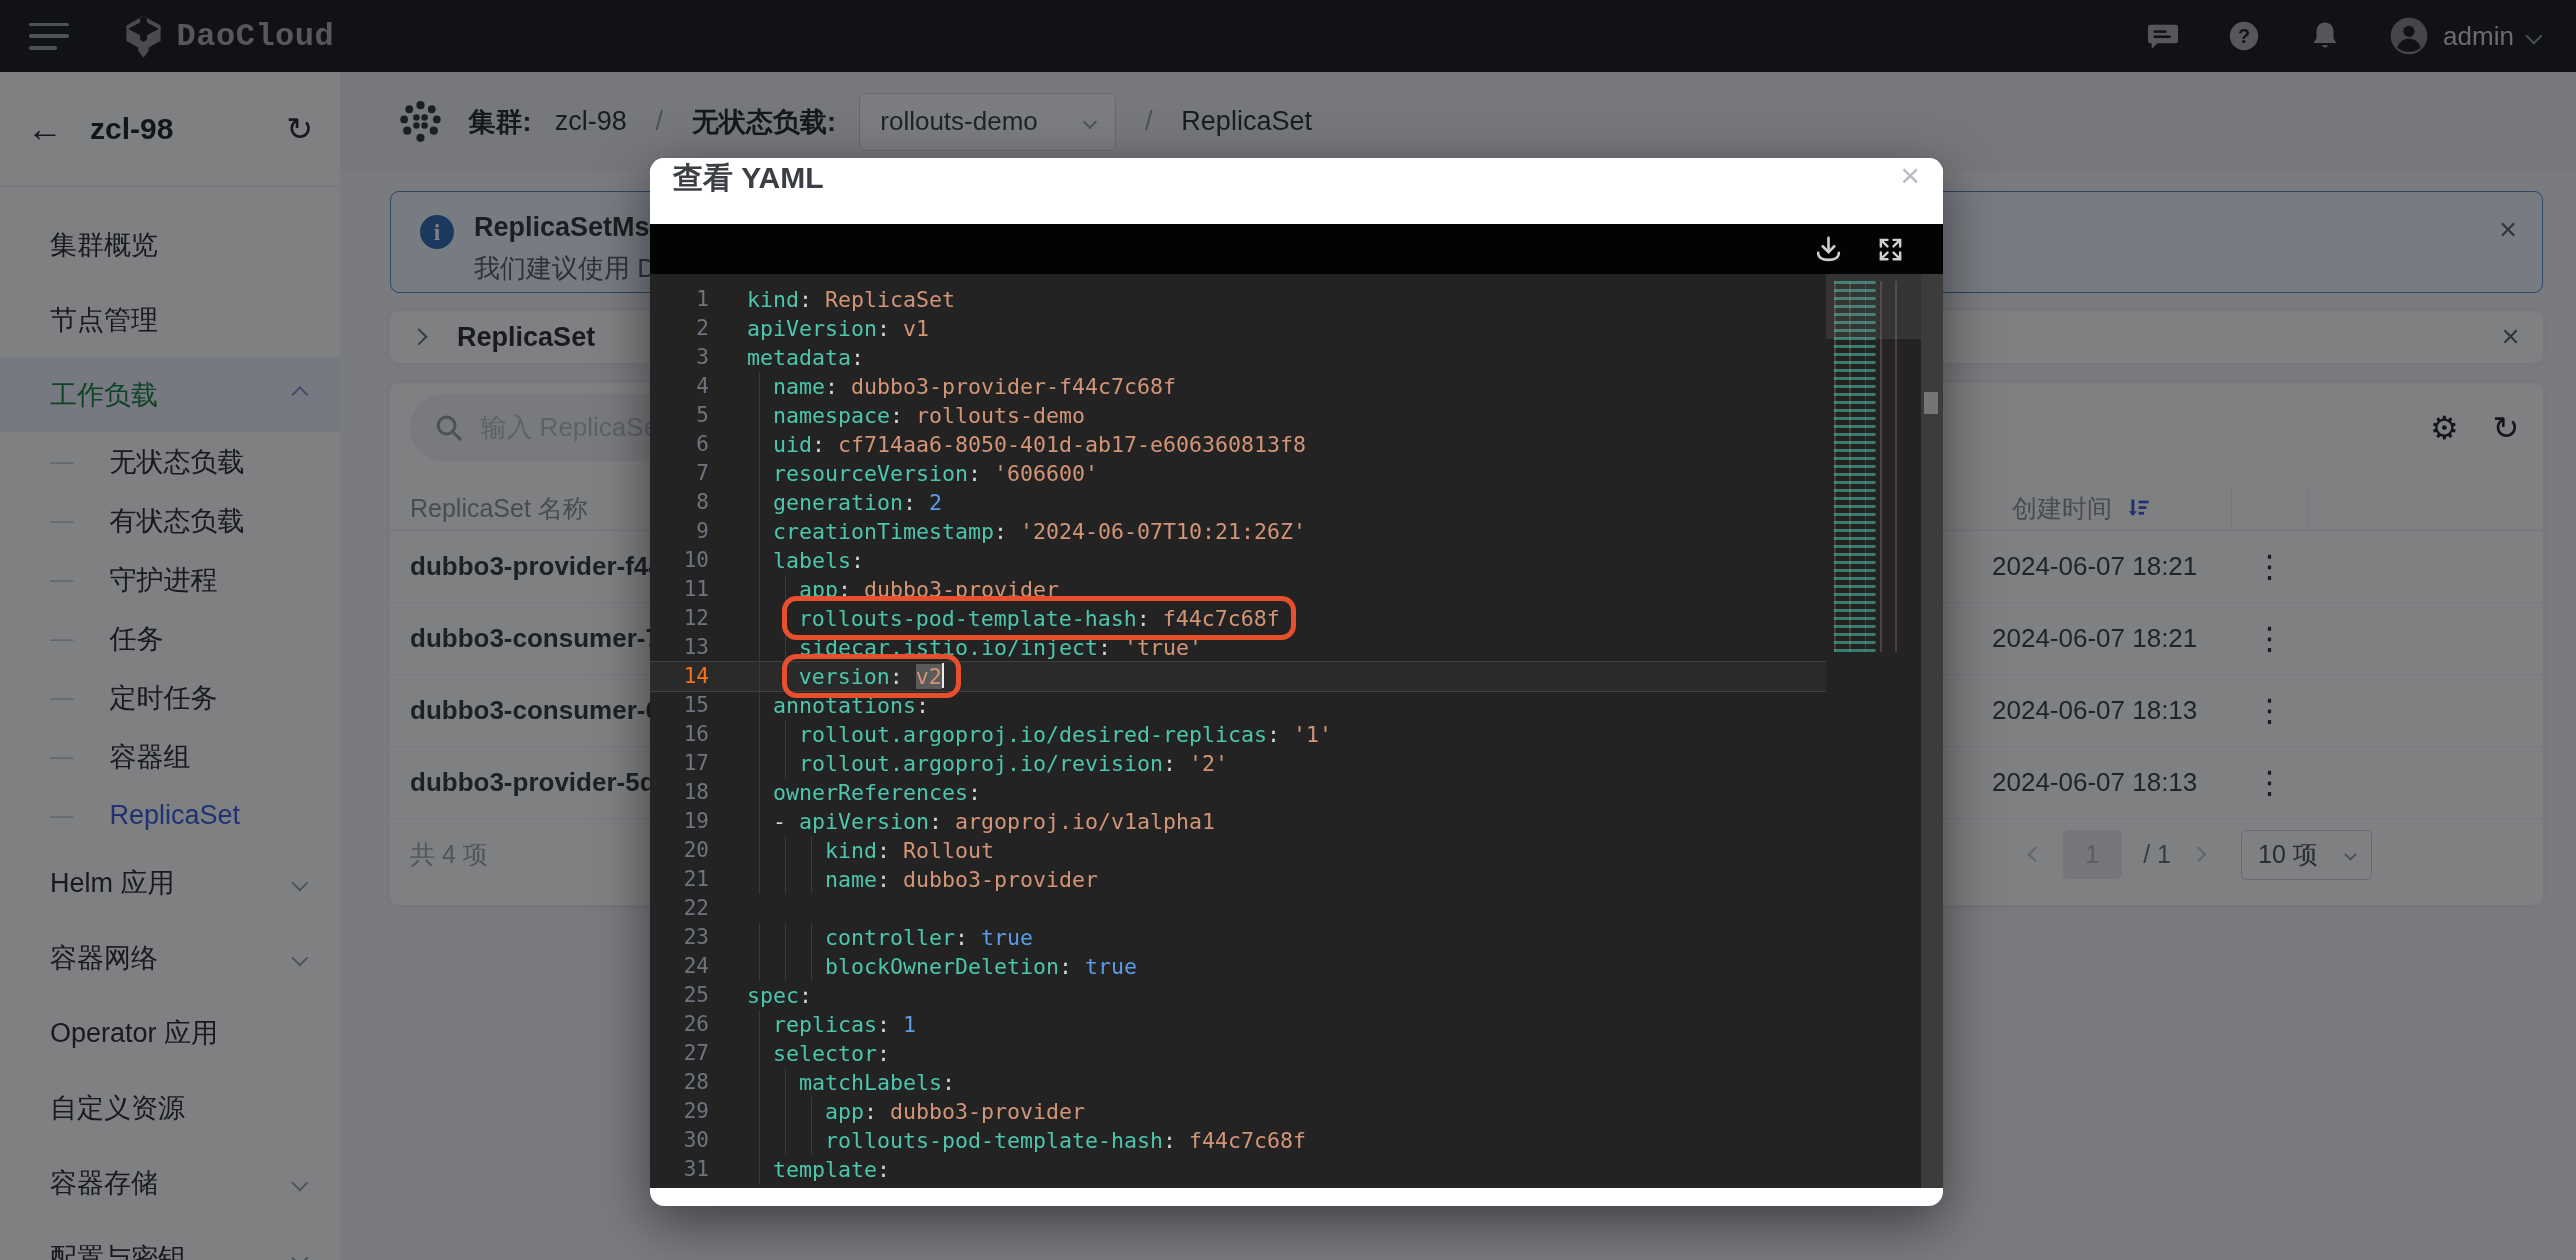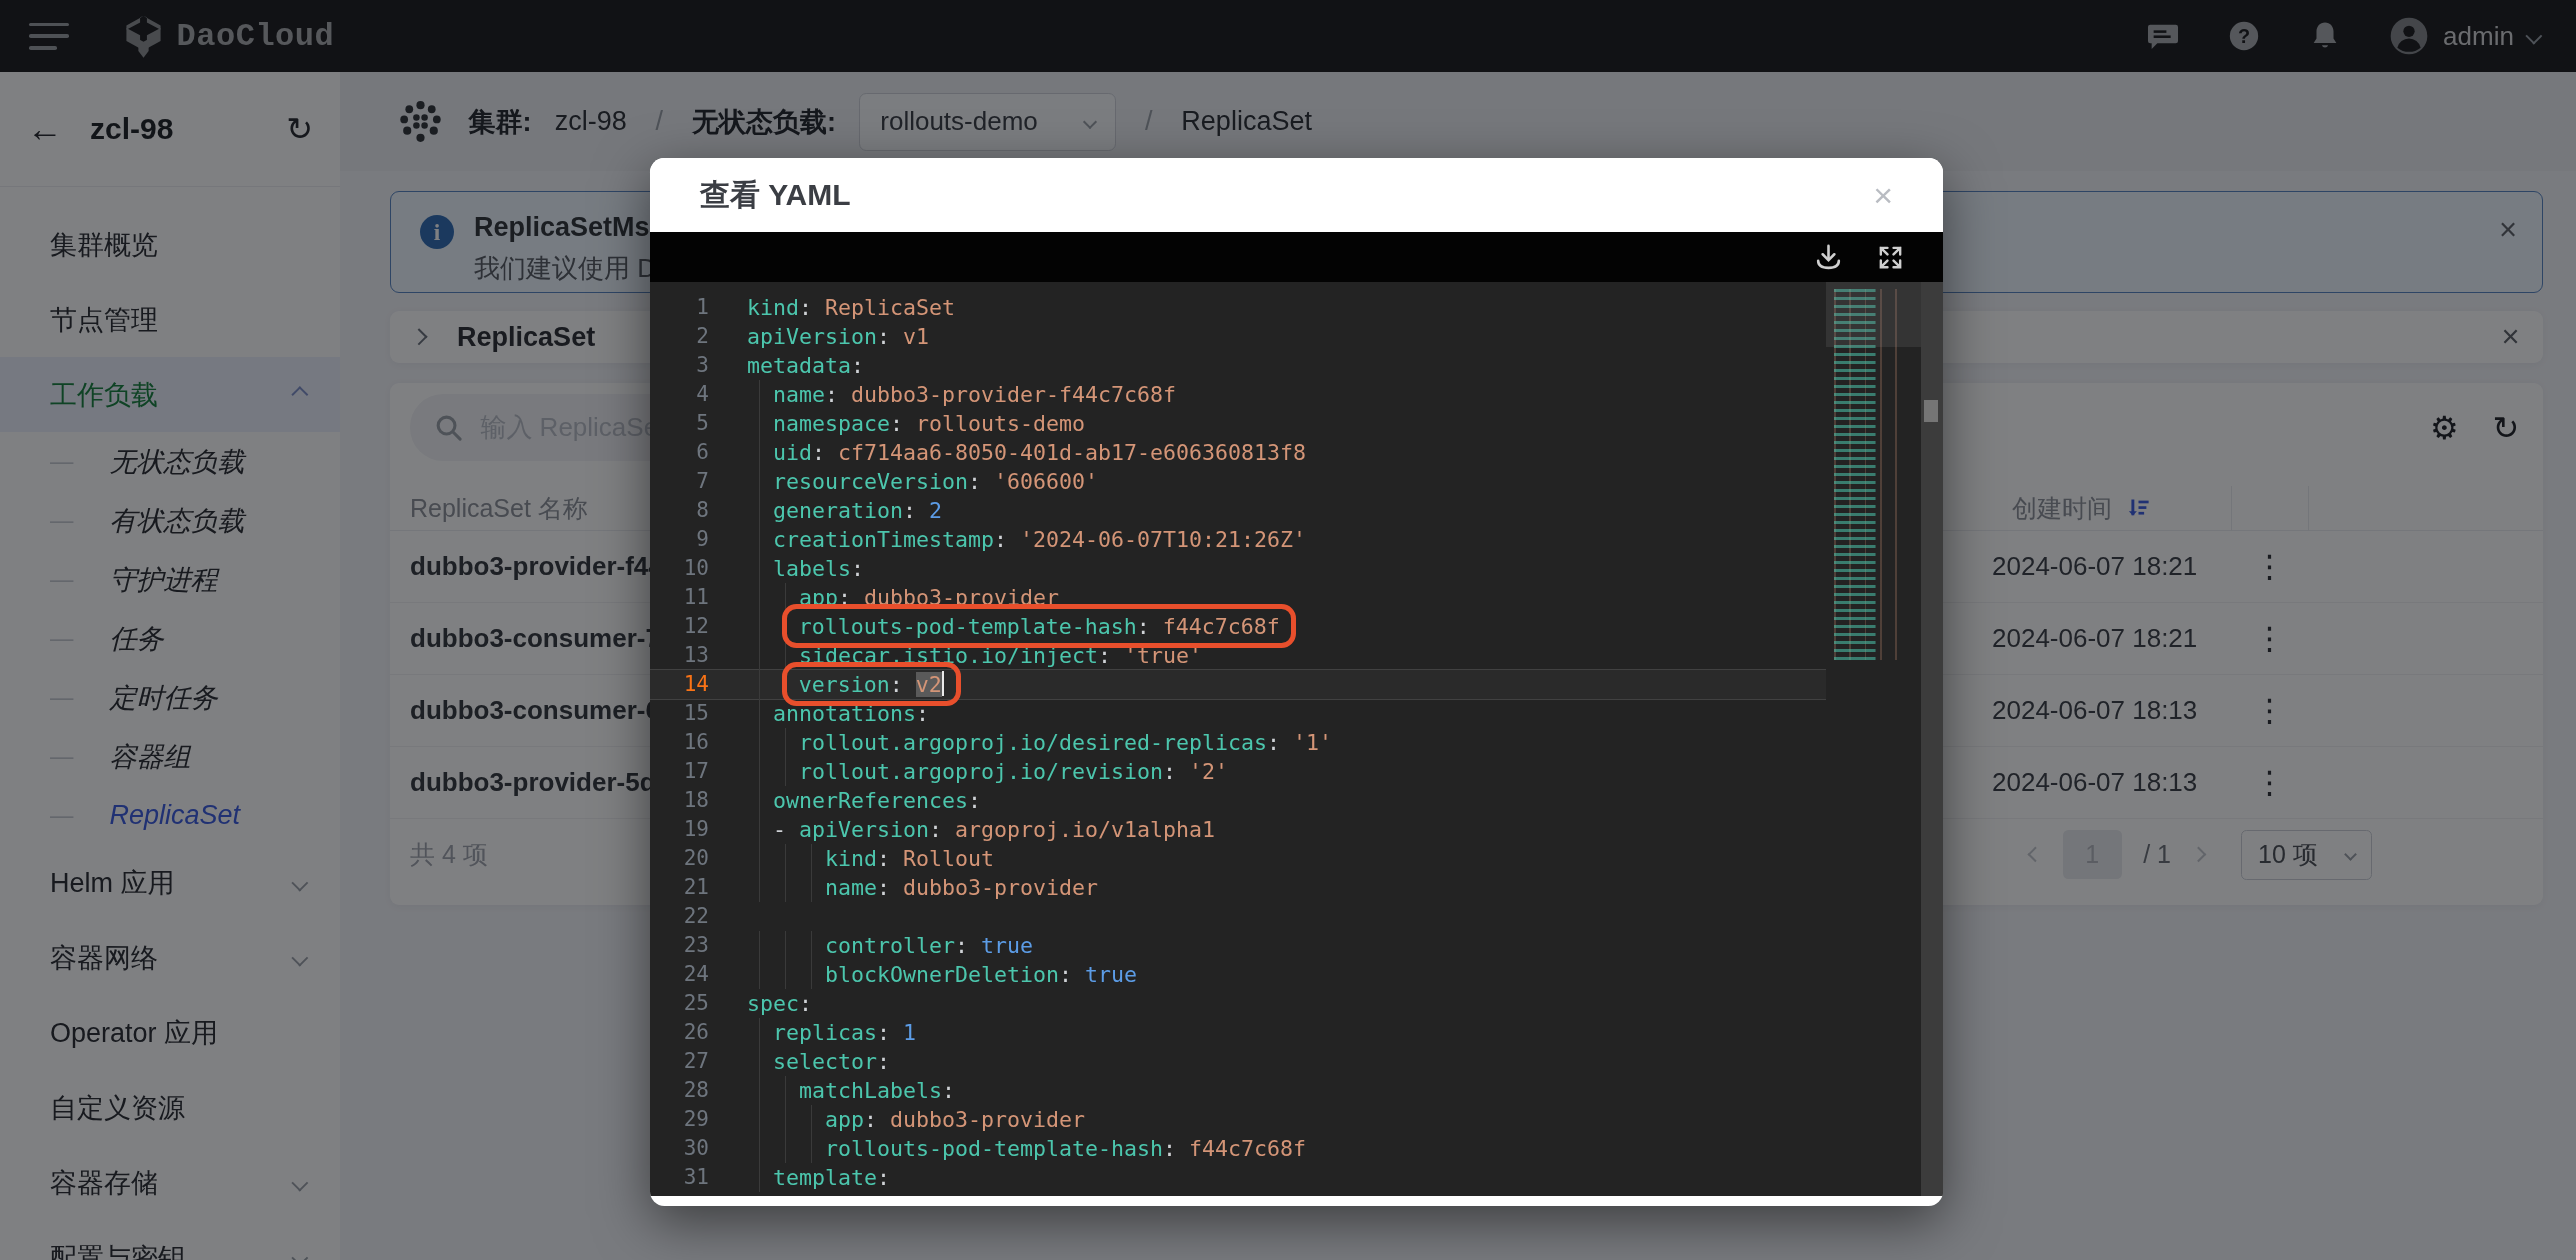--- a/index.html
+++ b/index.html
@@ -32,21 +32,21 @@
   .side-sync { margin-left:auto; font-size:32px; color:#24272c; cursor:pointer; line-height:1; }
   .side-menu { padding-top:20px; }
   .side-item { display:flex; align-items:center; height:75px; padding:0 34px 0 50px; font-size:27px; color:#282b31; cursor:pointer; }
   .side-item.sub { height:59px; }
   .side-item .dash { color:#c6cad2; margin-right:36px; font-size:23.4px; }
   .side-item.active { background:#edf1fc; }
   .side-item.active .side-label { color:#15803d; }
   .side-item.active .chev { border-color:#7d8fc9; }
   .side-item.selected .side-label { color:#3a5be0; }
   .side-item .chev { margin-left:auto; }
-  .side-item.sub .side-label { font-size:27px;font-style:italic; }
+  .side-item.sub .side-label { font-size:27px; }
 
   
   .crumb-row { position:absolute; left:340px; top:72px; right:0; height:99px; background:#edeff3; display:flex; align-items:center; padding-left:56px; gap:23.4px; }
   .crumb-label { font-size:27px; font-weight:700; color:#22262c; }
   .crumb-val { font-size:27px; color:#2a2e35; }
   .crumb-sep { font-size:27px; color:#9aa0a8; margin:0 5.4px; }
   .ns-select { width:257px; height:58px; border:0.9px solid #ccd0d8; border-radius:7.2px; background:#f7f8fa; display:flex; align-items:center; padding:0 20px; cursor:pointer; }
   .ns-select span { font-size:26px; color:#3a3e45; }
   .ns-select .chev { margin-left:auto; width:10px; height:10px; border-width:2.3px; }
 
@@ -84,21 +84,21 @@
   .pg-chev { border-color:#c3c6cd; width:10.8px; height:10.8px; cursor:pointer; }
   .pg-box { width:59px; height:49px; background:#e9eaee; border-radius:5.4px; display:flex; align-items:center; justify-content:center; font-size:25px; color:#b4b7be; }
   .pg-total { font-size:25px; color:#6b7077; }
   .pg-size { width:131px; height:50px; border:0.9px solid #ccd0d8; border-radius:5.4px; display:flex; align-items:center; padding:0 16px; margin-left:16px; cursor:pointer; }
   .pg-size span { font-size:25px; color:#4a4e55; }
   .pg-size .chev { margin-left:auto; width:9px; height:9px; border-width:2.3px; }
 
   
   .overlay { position:absolute; inset:0; background:rgba(10,12,16,0.52); z-index:40; }
   .modal { position:absolute; left:650px; top:158px; width:1293px; height:1048px; z-index:50; border-radius:14.4px; overflow:hidden; background:#fff; box-shadow:0 16px 54px rgba(0,0,0,.5); }
-  .modal-head { height:74px; display:flex; align-items:center; padding:0 50px; background:#fff; }
+  .modal-head { height:66px; display:flex; align-items:flex-start; padding:0 23px; background:#fff; }
   .modal-title { font-size:30px; font-weight:700; color:#3b3e44; }
   .modal-close { margin-left:auto; font-size:34px; color:#b9bcc2; cursor:pointer; line-height:1; }
   .modal-toolbar { height:50px; background:#030303; display:flex; align-items:center; justify-content:flex-end; gap:32px; padding-right:38px; }
   .mt-ico { color:#cfcfcf; cursor:pointer; display:flex; }
 
   .editor { position:relative; height:914px; background:#232323; font-family:"DejaVu Sans Mono", monospace; font-size:21.6px; overflow:hidden; }
   .code-lines { position:absolute; left:0; top:10.8px; right:117px; }
   .line { display:flex; line-height:29px; height:29px; }
   .line.current { background:#2a2a2a; box-shadow:0 -0.9px 0 #454545, 0 0.9px 0 #454545; }
   .lnum { width:59px; text-align:right; flex:none; color:#6e757e; font-size:21px; }

